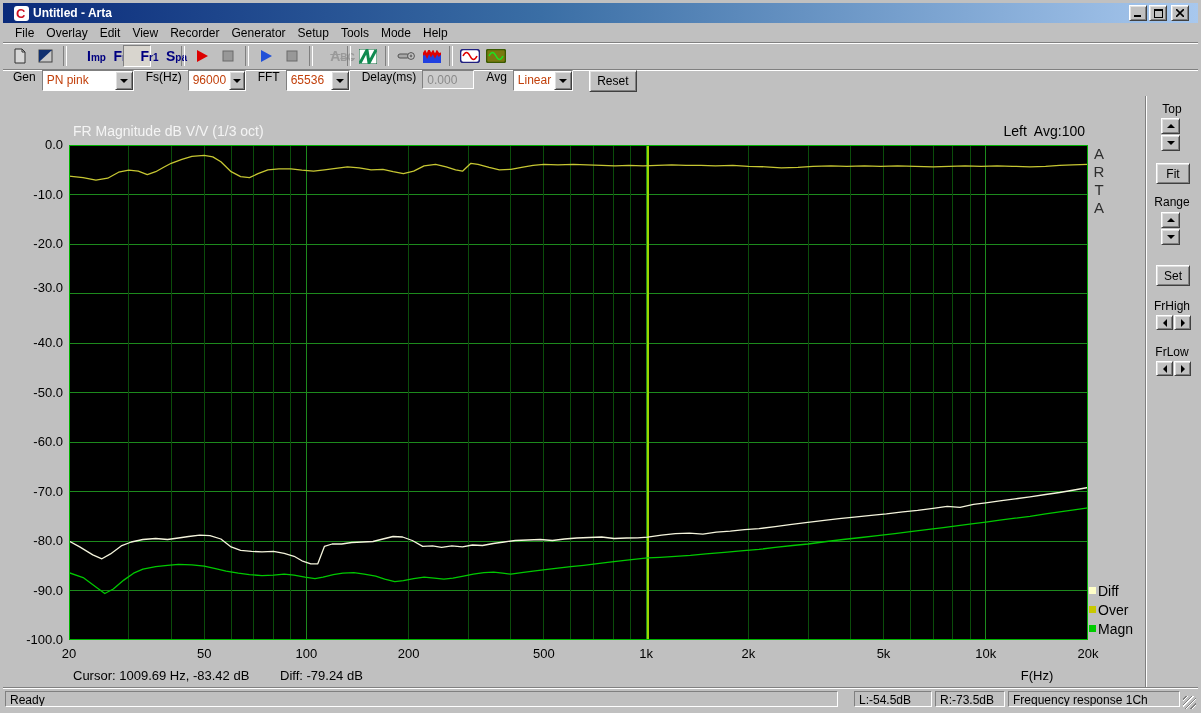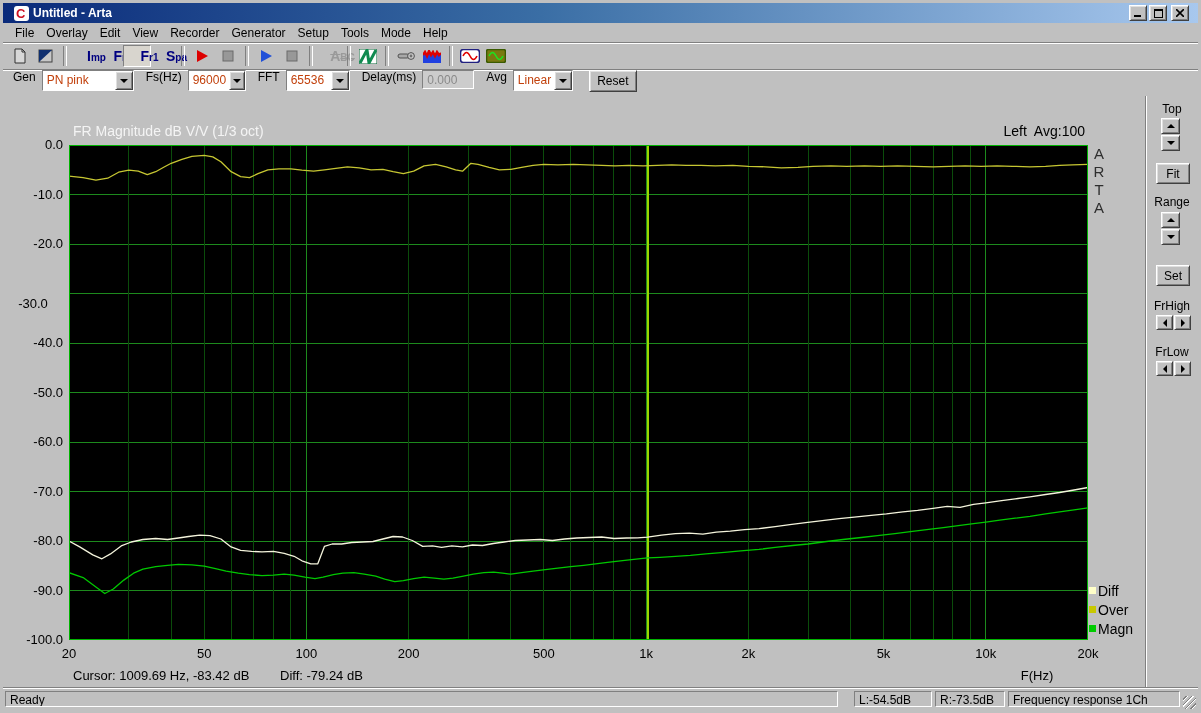--- a/index.html
+++ b/index.html
@@ -292,21 +292,21 @@
             <polyline points="0.0,31.2 14.1,32.7 26.9,35.1 38.7,33.2 49.6,27.2 59.8,25.2 69.3,26.2 78.3,29.7 86.7,26.7 94.7,22.3 102.2,18.3 112.9,14.4 122.9,11.4 135.2,10.4 143.8,11.9 151.9,16.8 162.1,26.7 171.6,31.7 180.5,32.7 189.0,28.7 198.9,24.8 209.9,23.8 221.9,23.8 232.9,25.2 244.6,26.2 255.4,24.8 266.8,23.3 278.4,21.8 290.2,22.8 302.1,24.8 313.9,24.3 324.1,26.7 334.4,28.7 344.7,26.2 355.1,20.8 366.6,19.3 377.2,21.8 386.6,24.8 393.5,26.2 401.9,18.3 409.0,19.3 420.1,22.3 430.4,24.8 441.9,24.3 452.6,22.3 464.1,20.3 474.8,19.3 488.9,19.8 504.2,19.3 518.0,19.8 532.7,20.3 546.0,20.8 559.9,20.3 574.1,20.8 588.4,20.3 602.7,19.8 616.9,20.3 631.9,20.3 646.4,20.8 663.8,20.3 679.3,21.3 696.7,21.8 712.3,22.8 729.0,22.3 744.0,21.3 761.9,20.8 777.8,21.3 795.6,20.8 811.5,21.3 828.6,20.8 846.2,21.3 864.1,21.8 880.1,21.3 896.2,20.8 912.3,21.3 928.1,20.8 943.6,21.3 961.0,21.8 976.6,21.3 990.6,20.3 1003.5,19.8 1019.0,19.3" fill="none" stroke="#c6c632" stroke-width="1.3" stroke-linejoin="round"></polyline>
             <polyline points="0.0,396.0 10.7,401.9 23.8,409.9 32.9,413.8 41.5,408.9 52.2,400.9 62.3,397.0 73.9,394.5 86.7,393.5 98.5,394.5 109.4,393.0 119.6,391.5 130.7,390.1 141.0,390.6 151.9,394.0 162.1,401.9 171.6,405.4 182.7,406.4 193.0,406.9 204.5,406.4 215.2,408.4 225.1,411.3 232.9,415.8 241.8,418.8 248.8,418.8 255.4,401.4 263.1,399.0 272.7,399.0 282.8,397.5 293.2,397.0 304.0,396.5 313.9,394.0 324.1,391.5 333.6,392.0 343.3,395.5 353.7,401.4 363.5,400.9 372.6,402.4 382.8,400.9 393.5,401.9 403.4,400.0 413.5,400.5 424.3,398.5 435.1,397.0 446.3,395.5 458.6,395.0 471.3,394.5 483.4,395.5 495.5,394.0 507.8,393.0 520.2,392.5 532.7,392.0 545.1,393.5 557.4,393.0 568.7,392.8 578.6,392.2 592.5,390.1 606.4,388.6 620.3,388.1 633.9,389.1 647.3,387.1 661.3,386.1 675.6,384.6 690.0,383.6 706.2,381.6 720.8,379.7 736.7,377.7 753.2,375.7 770.1,373.7 785.2,372.2 802.2,370.3 817.4,368.8 833.8,366.8 848.6,365.3 864.1,363.3 878.2,361.4 891.0,362.3 904.5,359.4 916.8,357.9 930.8,355.9 946.1,353.9 961.0,351.9 976.6,349.5 990.6,347.5 1005.1,345.0 1019.0,342.5" fill="none" stroke="#f4f4dc" stroke-width="1.3" stroke-linejoin="round"></polyline>
             <polyline points="0.0,427.7 14.1,432.6 26.9,442.0 35.8,448.5 44.3,444.0 54.8,435.1 64.6,428.2 73.9,424.2 86.7,421.7 98.5,420.3 109.4,419.3 122.9,419.8 135.2,421.2 146.5,423.7 157.1,426.2 169.3,428.2 180.5,429.7 193.0,430.6 204.5,430.2 215.2,429.2 225.1,430.2 235.9,432.1 246.0,433.6 254.1,432.1 264.3,429.7 273.8,428.2 284.9,427.7 295.2,429.2 306.7,431.1 315.7,434.1 325.8,436.6 334.4,435.6 344.7,433.6 355.1,432.1 365.3,433.1 374.9,434.1 383.9,433.1 394.5,431.1 404.3,429.2 414.9,427.7 424.7,427.2 433.6,428.2 441.9,429.2 452.6,427.7 464.1,426.2 476.3,424.7 488.9,423.2 501.7,421.7 514.7,420.3 526.6,418.8 538.5,417.3 551.4,415.8 564.8,414.3 578.6,412.9 591.1,412.3 606.4,411.3 621.4,410.4 636.9,408.9 655.4,407.4 671.8,405.9 690.0,404.4 706.2,402.4 723.6,400.5 739.1,399.0 757.6,396.5 774.0,394.5 792.3,392.5 808.5,390.6 825.9,388.6 841.4,386.6 857.7,384.6 874.3,382.6 889.3,380.7 904.5,378.7 916.8,377.2 930.8,375.2 946.1,373.2 961.0,371.3 976.6,368.8 990.6,366.8 1005.1,364.8 1019.0,362.8" fill="none" stroke="#00c800" stroke-width="1.3" stroke-linejoin="round"></polyline>
             <rect x="0.5" y="0.5" width="1018" height="494" fill="none" stroke="#00b400" stroke-width="1" shape-rendering="crispEdges"></rect>
           </svg>
         </div>
       <div id="yticks">
           <span class="ytick" style="top: 42px;">0.0</span>
           <span class="ytick" style="top: 91.5px;">-10.0</span>
           <span class="ytick" style="top: 141px;">-20.0</span>
-          <span class="ytick" style="top: 201px; text-align: center;">-30.0</span>
+          <span class="ytick" style="top: 185px;">-30.0</span>
           <span class="ytick" style="top: 240px;">-40.0</span>
           <span class="ytick" style="top: 289.5px;">-50.0</span>
           <span class="ytick" style="top: 339px;">-60.0</span>
           <span class="ytick" style="top: 388.5px;">-70.0</span>
           <span class="ytick" style="top: 438px;">-80.0</span>
           <span class="ytick" style="top: 487.5px;">-90.0</span>
           <span class="ytick" style="top: 537px;">-100.0</span>
         </div>
       <div id="xticks">
           <span class="xtick" style="left: 36px;">20</span>

